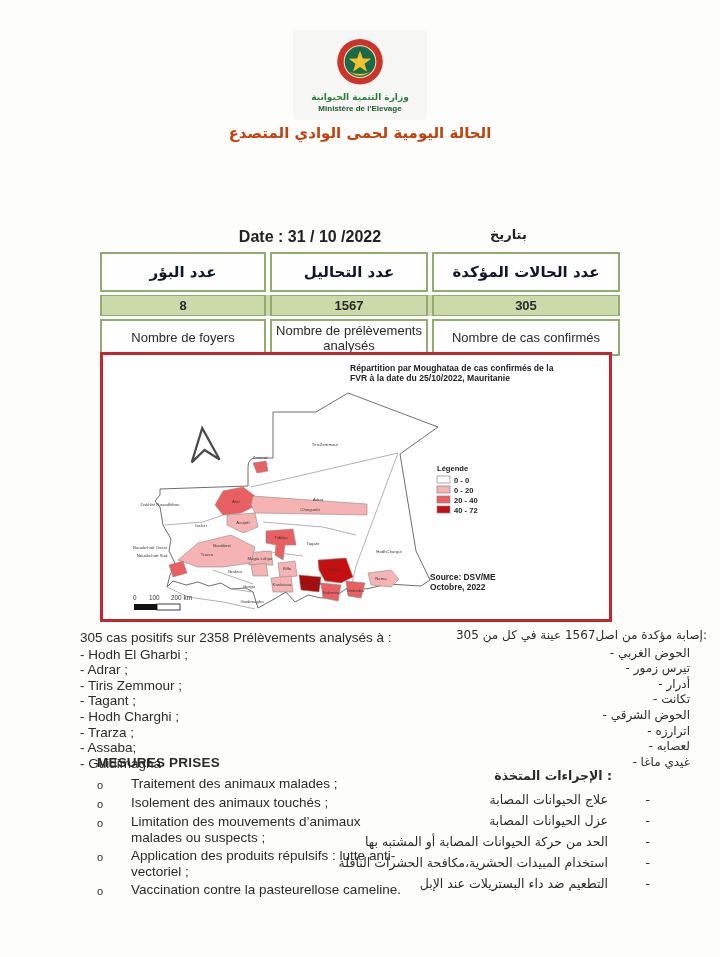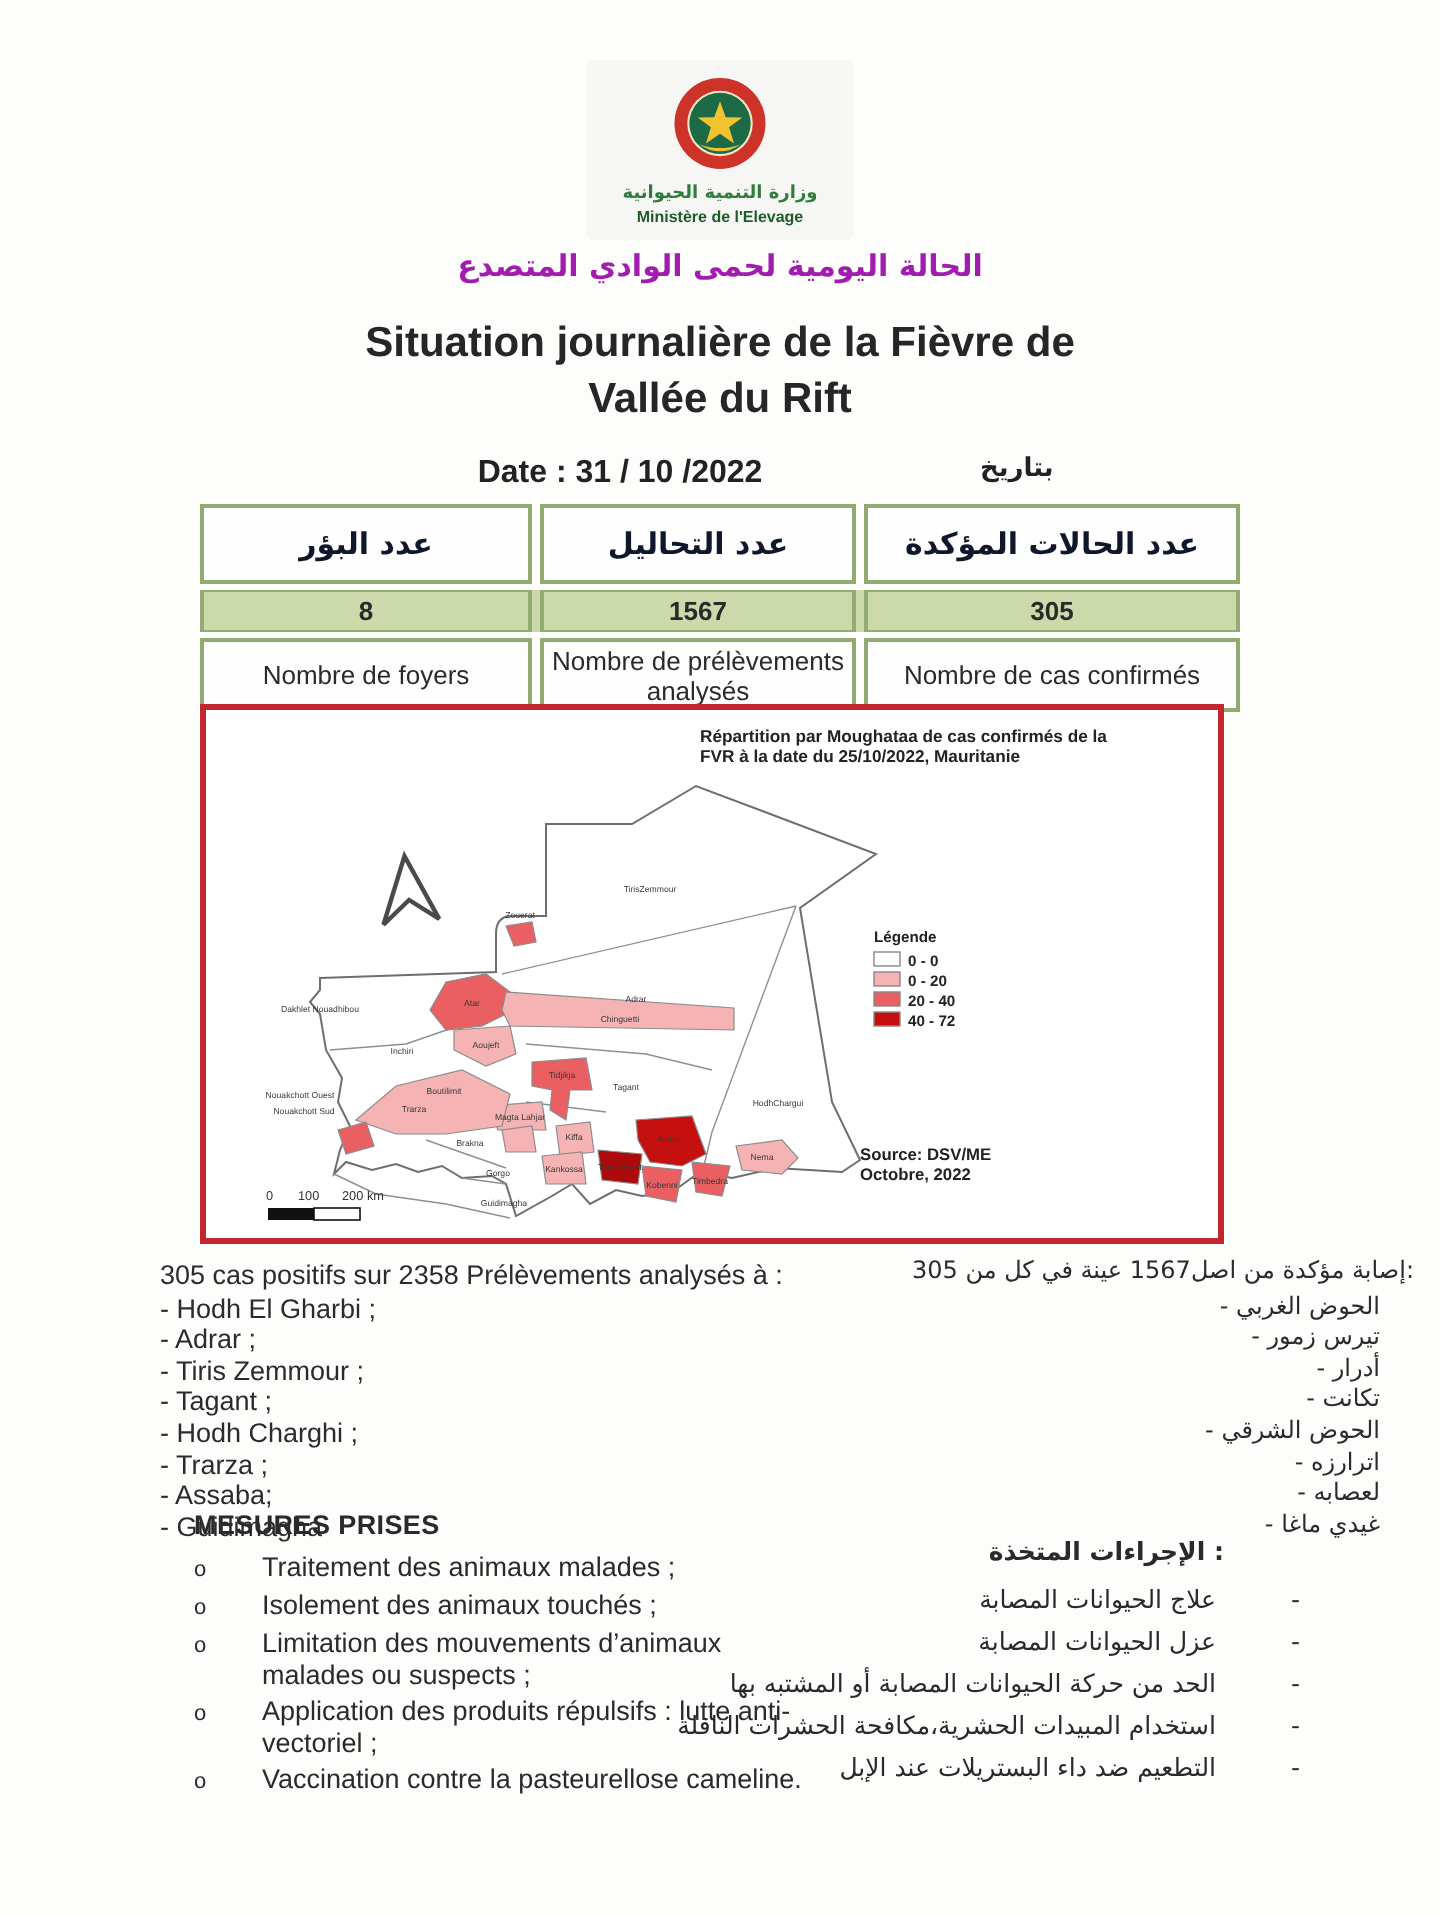--- a/index.html
+++ b/index.html
@@ -8,21 +8,21 @@
   .page { position:relative; width:720px; height:957px; background:#fdfdfc; }
 
   
   .logo-wrap { position:absolute; top:30px; left:0; right:0; display:flex; justify-content:center; }
   .logo-card { width:134px; padding:7px 4px 6px; background:#f6f6f4; border-radius:4px; text-align:center; }
   .logo-card svg { display:block; margin:0 auto 3px; }
   .ministry-ar { font-size:9px; font-weight:bold; color:#2f7d3a; line-height:11px; font-family:"DejaVu Sans", sans-serif; }
   .ministry-fr { font-size:8px; font-weight:bold; color:#1d5c2a; line-height:11px; }
 
   
-  .title-ar { position:absolute; top:124px; left:0; right:0; text-align:center; font-weight:bold; font-size:15px; color:#a21caf; font-family:"DejaVu Sans", sans-serif; }
+  .title-ar { position:absolute; top:124px; left:0; right:0; text-align:center; font-weight:bold; font-size:15px; color:#c2410c; font-family:"DejaVu Sans", sans-serif; }
   .title-fr { position:absolute; top:158px; left:0; right:0; text-align:center; font-size:21px; line-height:28px; font-weight:600; color:#262626; }
   .date-row { position:absolute; top:228px; left:0; width:620px; text-align:center; font-weight:bold; font-size:16px; color:#222; }
   .date-ar { position:absolute; top:227px; left:490px; font-weight:bold; font-size:13px; color:#222; font-family:"DejaVu Sans", sans-serif; }
 
   
   .sum-table { position:absolute; left:100px; top:252px; width:518px; }
   .trow { display:grid; grid-template-columns:166px 158px 188px; column-gap:4px; margin-bottom:3px; }
   .trow.green { background:#ccd9ab; column-gap:4px; }
   .tcell { border:2px solid #92ab72; display:flex; align-items:center; justify-content:center; text-align:center; background:#fefefe; }
   .trow.green .tcell { background:#ccd9ab; border-width:1px 2px; }
@@ -74,24 +74,20 @@
         <circle cx="20" cy="19" r="11.8" fill="#1d6b46"></circle>
         <path d="M20 10.5 L22.2 16.6 L28.6 16.7 L23.5 20.5 L25.4 26.7 L20 23 L14.6 26.7 L16.5 20.5 L11.4 16.7 L17.8 16.6 Z" fill="#f2c230"></path>
         <path d="M12 27 Q20 32.5 28 27 Q20 30 12 27 Z" fill="#f2c230"></path>
       </svg>
       <div class="ministry-ar">وزارة التنمية الحيوانية</div>
       <div class="ministry-fr">Ministère de l'Elevage</div>
     </div>
   </div>
 
   <div class="title-ar">الحالة اليومية لحمى الوادي المتصدع</div>
-  <div class="title-fr">
-    <div>Situation journalière de la Fièvre de</div>
-    <div>Vallée du Rift</div>
-  </div>
   <div class="date-row">Date : 31 / 10 /2022</div>
   <div class="date-ar">بتاريخ</div>
 
   <div class="sum-table">
     <div class="trow">
       <div class="tcell h-ar">عدد البؤر</div>
       <div class="tcell h-ar">عدد التحاليل</div>
       <div class="tcell h-ar">عدد الحالات المؤكدة</div>
     </div>
     <div class="trow green">

